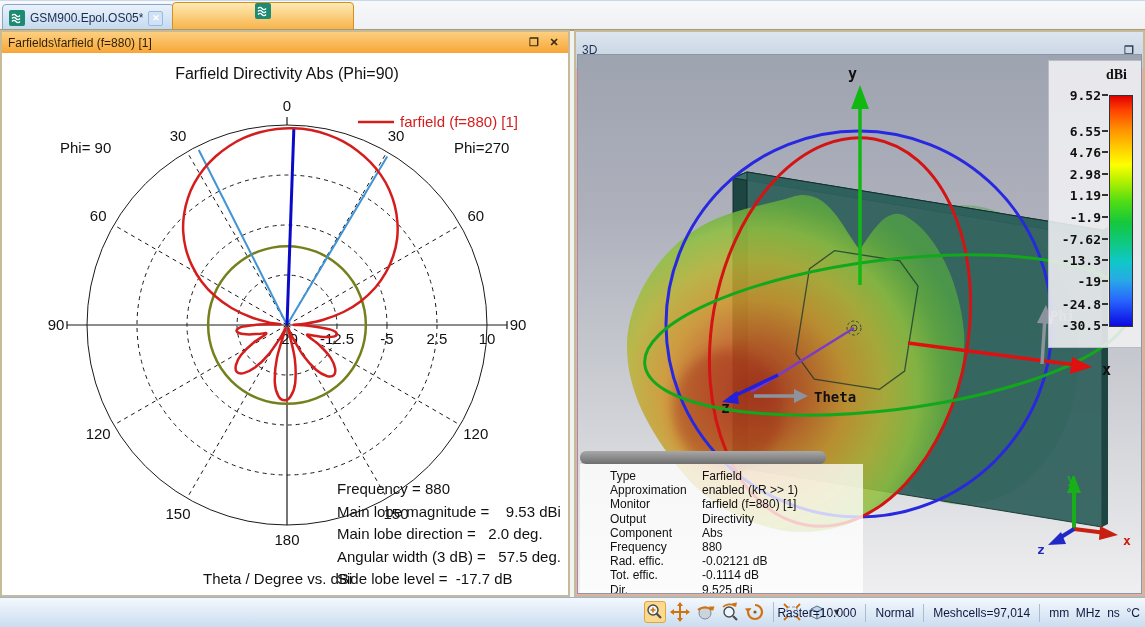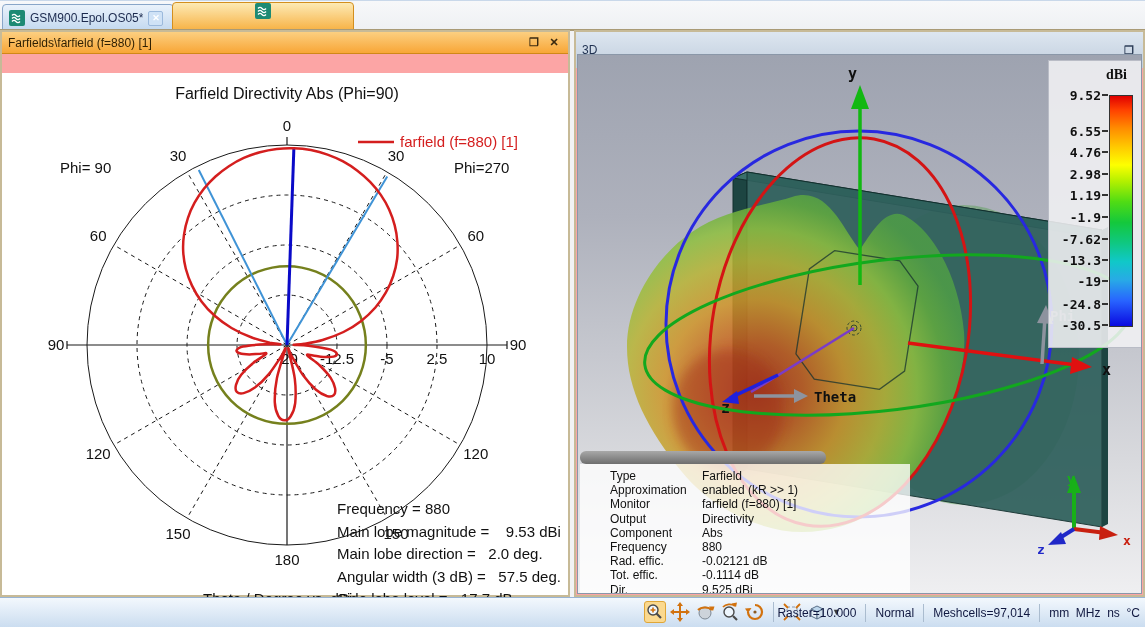--- a/index.html
+++ b/index.html
@@ -28,42 +28,42 @@
         border-bottom:1px solid #d08818;display:flex;align-items:center;
         font-size:12px;color:#2e1f02;padding:0 6px;}
   #d3win{left:574px;top:30px;width:571px;height:567px;border-color:#c7ba97;}
   #d3win .tbar{height:36px;background:linear-gradient(#dde6f0,#c1cede);
         display:flex;align-items:center;font-size:12px;color:#1f3050;padding:0 6px;}
   .tbar .sp{flex:1;}
   .winbtn{width:16px;height:14px;display:flex;align-items:center;justify-content:center;
           font-size:11px;color:#3a2a10;margin-left:4px;cursor:default;font-weight:bold;}
   #d3win .winbtn{color:#30405a;}
   
-  #plotarea{position:absolute;left:0;top:21px;right:0;bottom:0;background:#fff;margin-top:20px;}
+  #plotarea{position:absolute;left:0;top:21px;right:0;bottom:0;background:#fff;}
   #polar-svg{position:absolute;left:0;top:0;}
   #polar-svg text{font-family:"Liberation Sans",sans-serif;fill:#111;}
   
   #vp{position:absolute;left:1px;right:1px;top:22px;bottom:1px;
       background:linear-gradient(180deg,#9ea3b0 0%,#aeb1bc 30%,#d8d9dd 75%,#efeff1 100%);
       border:1px solid #8a97a8;box-sizing:border-box;overflow:hidden;}
   #scene{position:absolute;left:0;top:0;}
   #scene text{font-family:"DejaVu Sans Mono",monospace;font-weight:bold;}
   
   #cbar{position:absolute;left:470px;top:5px;width:94px;height:286px;
         background:rgba(241,241,244,0.88);border:1px solid #b9bcc6;font-family:"DejaVu Sans Mono",monospace;}
   #cbar .hdr{position:absolute;top:6px;right:16px;font-size:14px;font-weight:bold;color:#101010;font-family:Liberation Serif, serif;}
   #cbar .bar{position:absolute;left:60px;top:34px;width:22px;height:230px;border:1px solid #333;
         background:linear-gradient(180deg,#e00000 0%,#ff4000 6%,#ff8c00 14%,#ffc800 22%,#fdff00 30%,
         #b4f000 37%,#50dc14 46%,#14c83c 55%,#0fc882 64%,#10c8c8 72%,#28aae6 80%,#2864ff 89%,#0a0ae0 100%);}
   .cbtick{position:absolute;left:2px;width:50px;text-align:right;font-size:13px;font-weight:bold;color:#101010;}
   .cbdash{position:absolute;left:53px;width:6px;height:2px;background:#333;}
   
   #grip{position:absolute;left:2px;top:396px;width:246px;height:13px;border-radius:6px;
         background:linear-gradient(#a8a8a8,#6e6e6e);}
-  #itable{position:absolute;left:2px;top:409px;width:330px;height:133px;
+  #itable{position:absolute;left:2px;top:409px;width:283px;height:133px;
         background:rgba(255,255,255,0.78);font-size:12px;color:#111;padding-top:5px;box-sizing:border-box;}
   .irow{display:flex;line-height:14.2px;}
   .irow .k{width:92px;margin-left:30px;flex:0 0 auto;}
   .irow .v{white-space:pre;}
   
   #status{position:absolute;left:0;top:597px;width:1145px;height:30px;
           background:linear-gradient(#f3f8fd,#cbddf0);border-top:1px solid #98b4d4;box-sizing:border-box;}
   #sicons{position:absolute;left:644px;top:3px;display:flex;align-items:center;gap:3px;}
   .sicon{width:22px;height:22px;display:flex;align-items:center;justify-content:center;border-radius:3px;}
   .sicon.sel{background:#fbd98f;border:1px solid #dfa638;box-sizing:border-box;}

